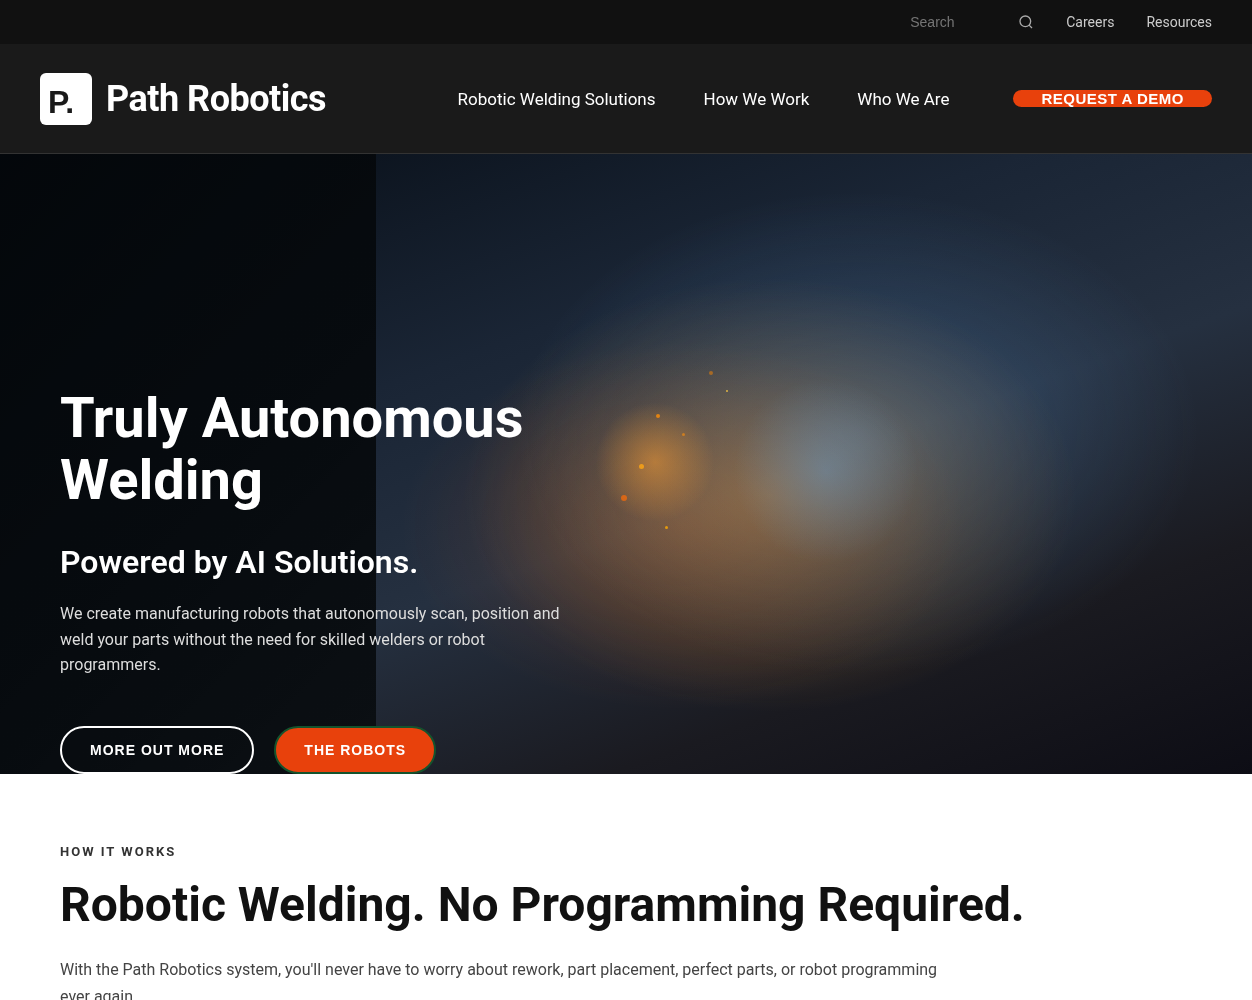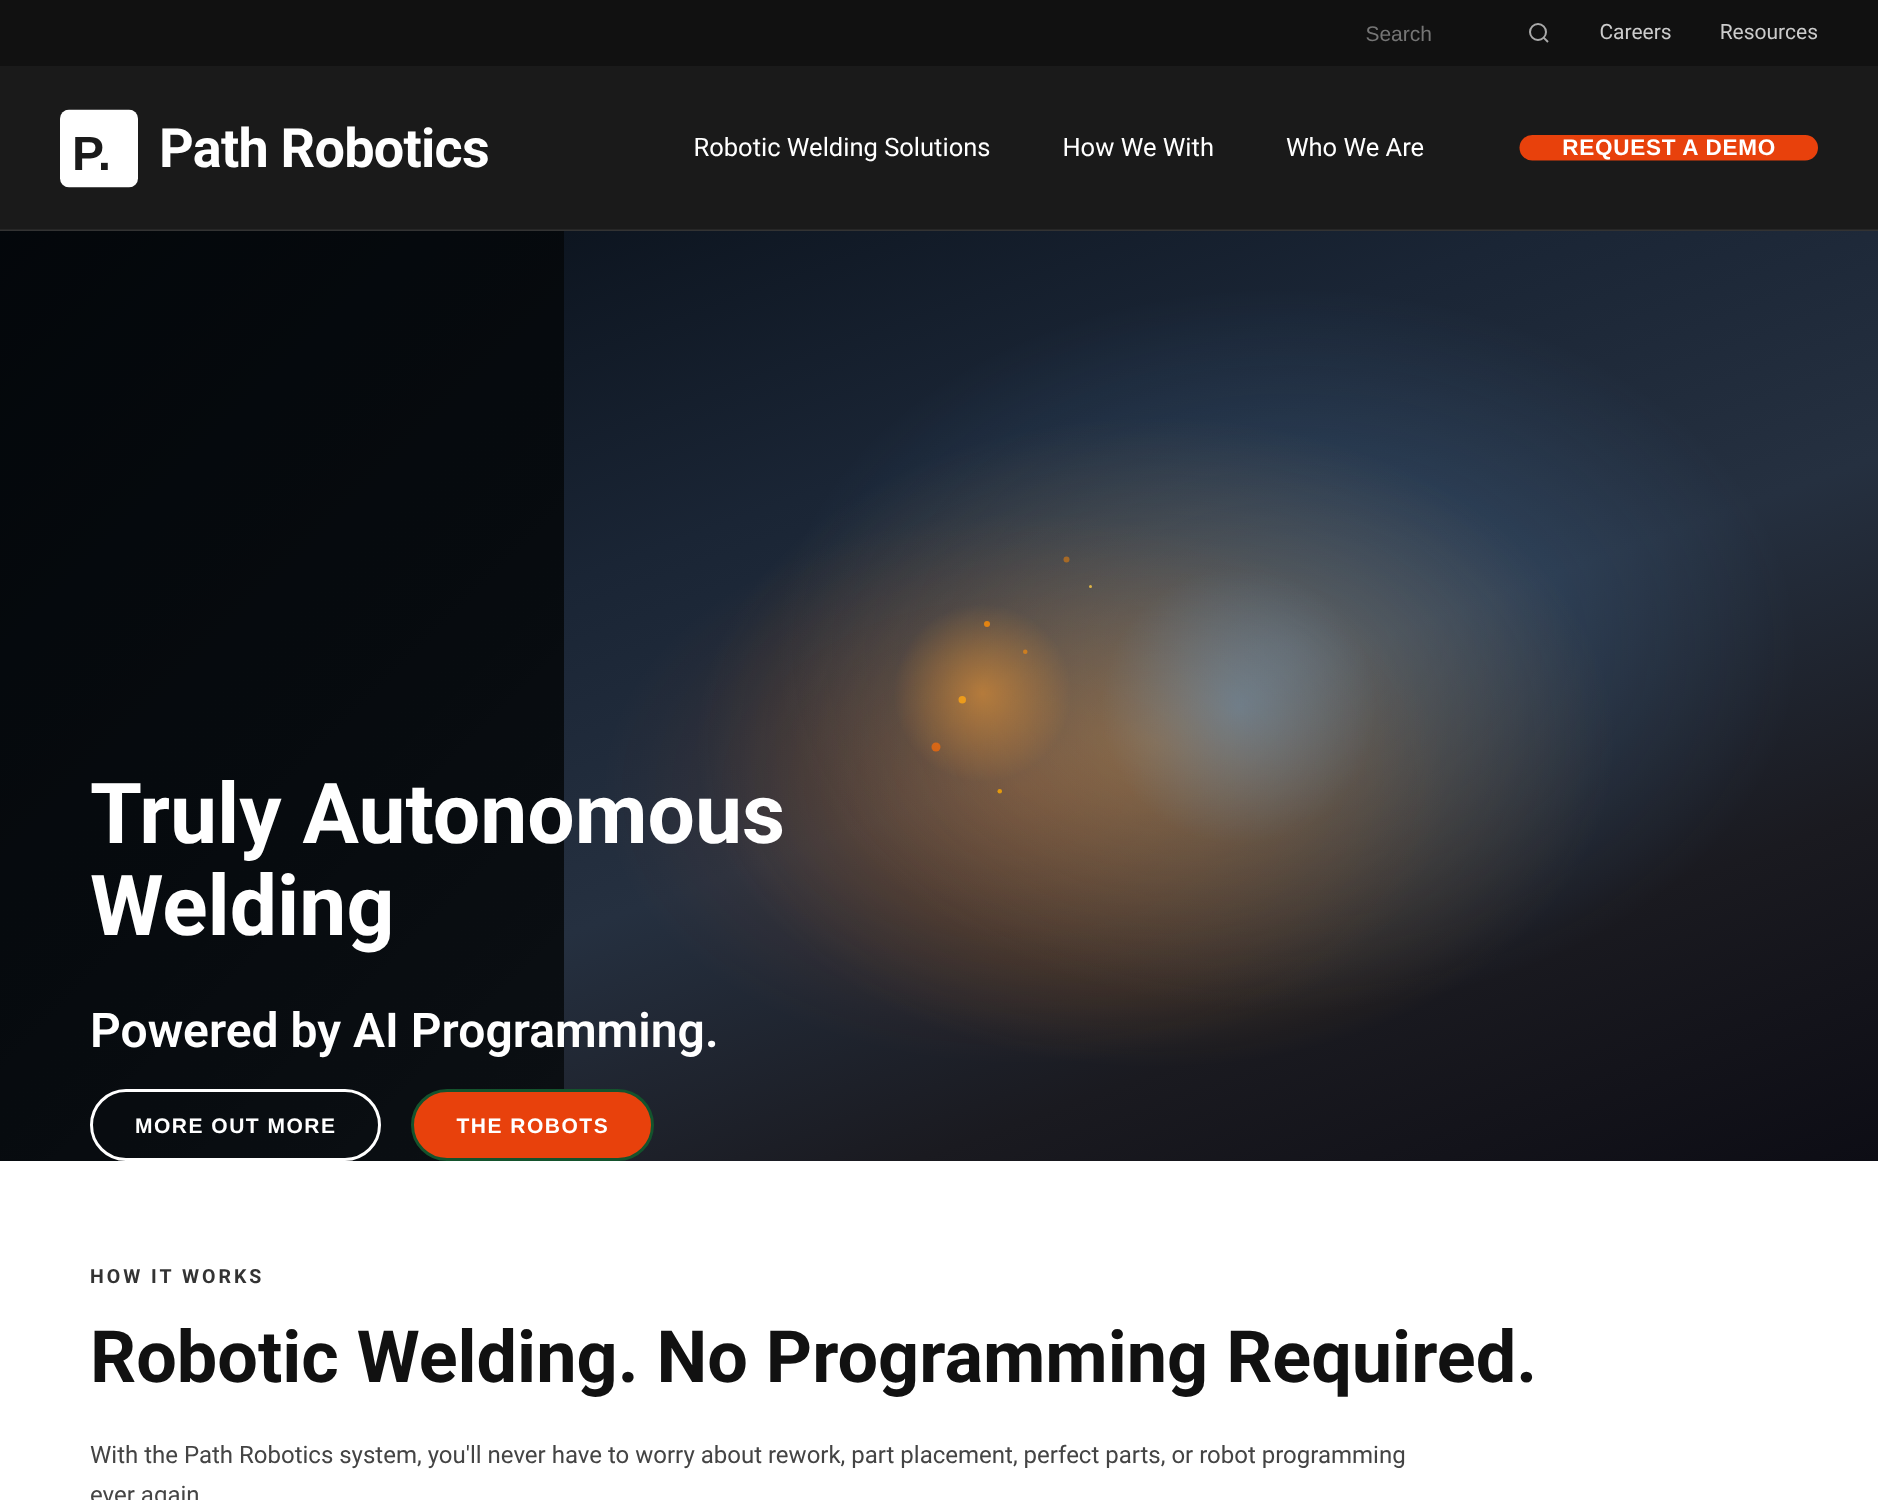--- a/index.html
+++ b/index.html
@@ -261,21 +261,21 @@
 
     <svg width="52" height="52" viewBox="0 0 52 52">
       <rect width="52" height="52" rx="6" fill="white"></rect>
       <text x="8" y="40" font-size="32" font-weight="900" fill="#1a1a1a" font-family="sans-serif">P.</text>
     </svg>
     <span class="logo-text">Path Robotics</span>
   </div>
 
   <nav class="main-nav">
     <a class="nav-link">Robotic Welding Solutions</a>
-    <a class="nav-link">How We With</a>
+    <a class="nav-link">How We Work</a>
     <a class="nav-link">Who We Are</a>
     <button class="request-demo-btn">REQUEST A DEMO</button>
   </nav>
 </header>
 
 <section class="hero">
   <div class="hero-bg"></div>
   <div class="hero-visual">
 
     <div class="spark" style="width:4px;height:4px;top:42%;left:32%;"></div>
@@ -289,21 +289,22 @@
     <div style="position:absolute;top:40%;left:25%;width:120px;height:120px;
                 background:radial-gradient(circle,rgba(255,160,50,0.5) 0%,transparent 70%);
                 border-radius:50%;"></div>
     <div style="position:absolute;top:35%;left:40%;width:200px;height:200px;
                 background:radial-gradient(circle,rgba(100,180,255,0.3) 0%,transparent 65%);
                 border-radius:50%;"></div>
   </div>
 
   <div class="hero-content">
     <h1 class="hero-title">Truly Autonomous Welding</h1>
-    <h2 class="hero-subtitle">Powered by AI Programming.</h2>
+    <h2 class="hero-subtitle">Powered by AI Solutions.</h2>
+    <p class="hero-description">We create manufacturing robots that autonomously scan, position and weld your parts without the need for skilled welders or robot programmers.</p>
     <div class="hero-buttons">
       <button class="btn-outline">MORE OUT MORE</button>
       <button class="btn-solid-orange">THE ROBOTS</button>
     </div>
   </div>
 </section>
 
 <section class="how-it-works-section">
   <p class="section-eyebrow">HOW IT WORKS</p>
   <h2 class="section-heading">Robotic Welding. No Programming Required.</h2>

